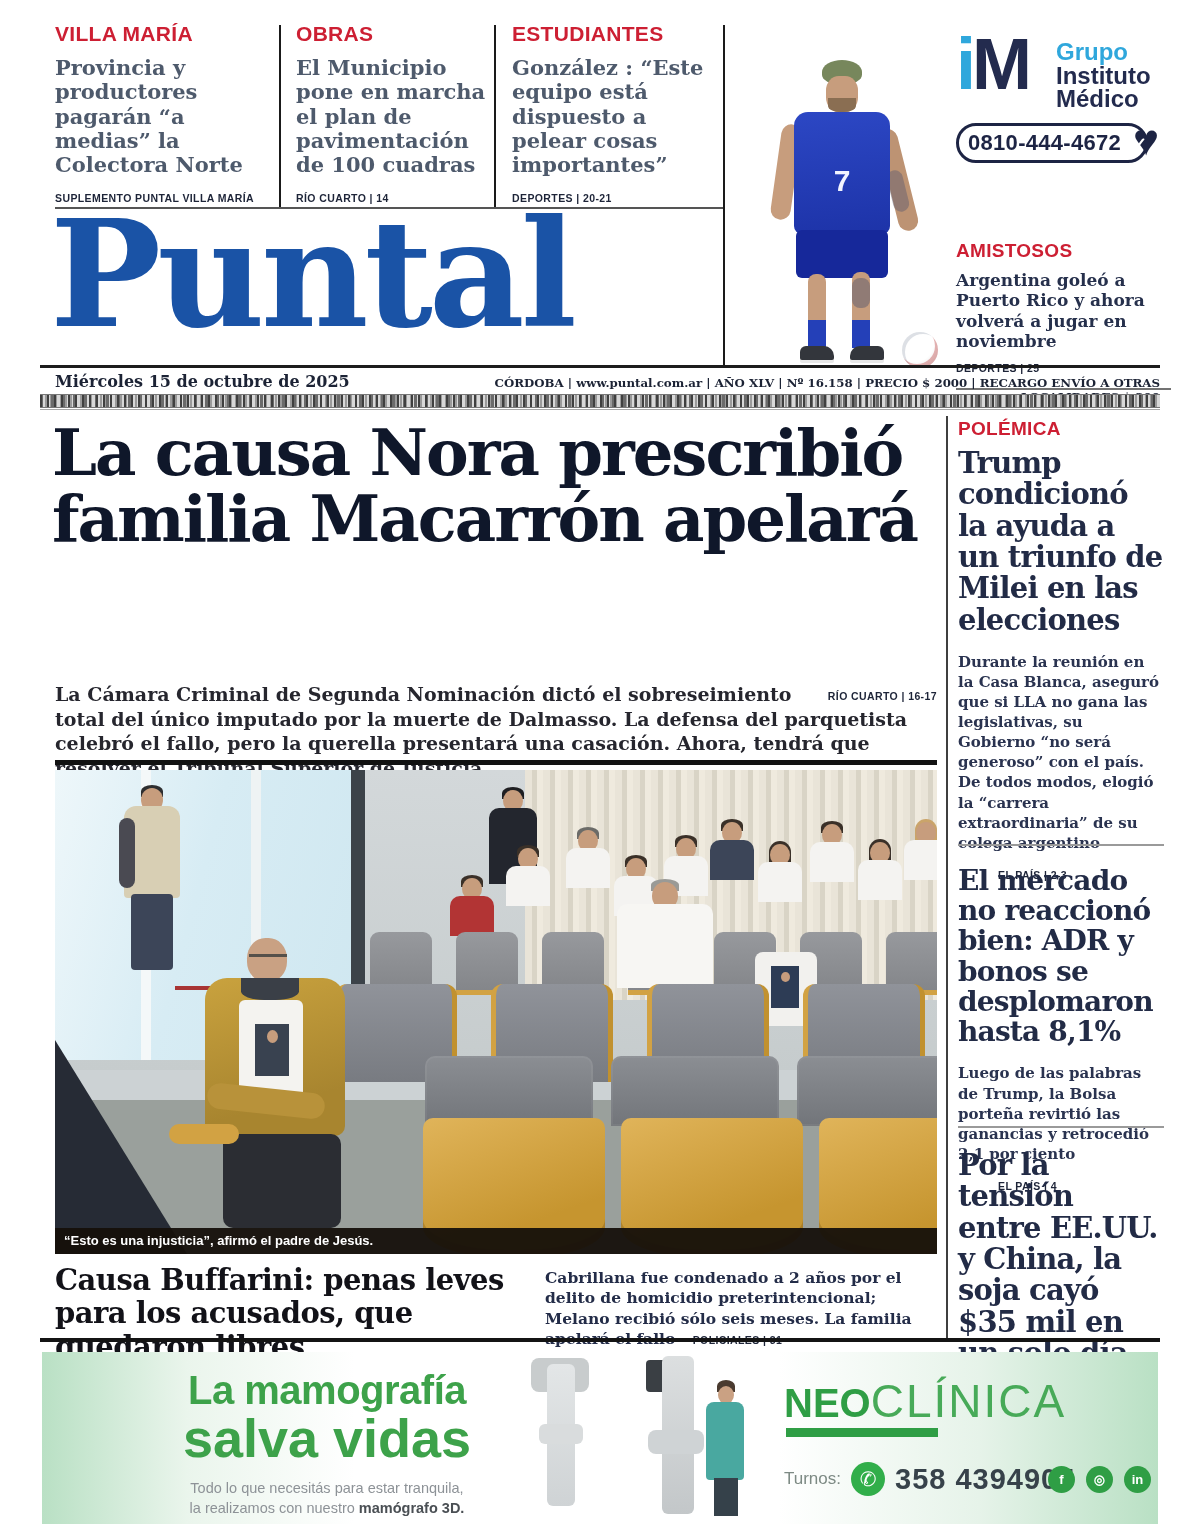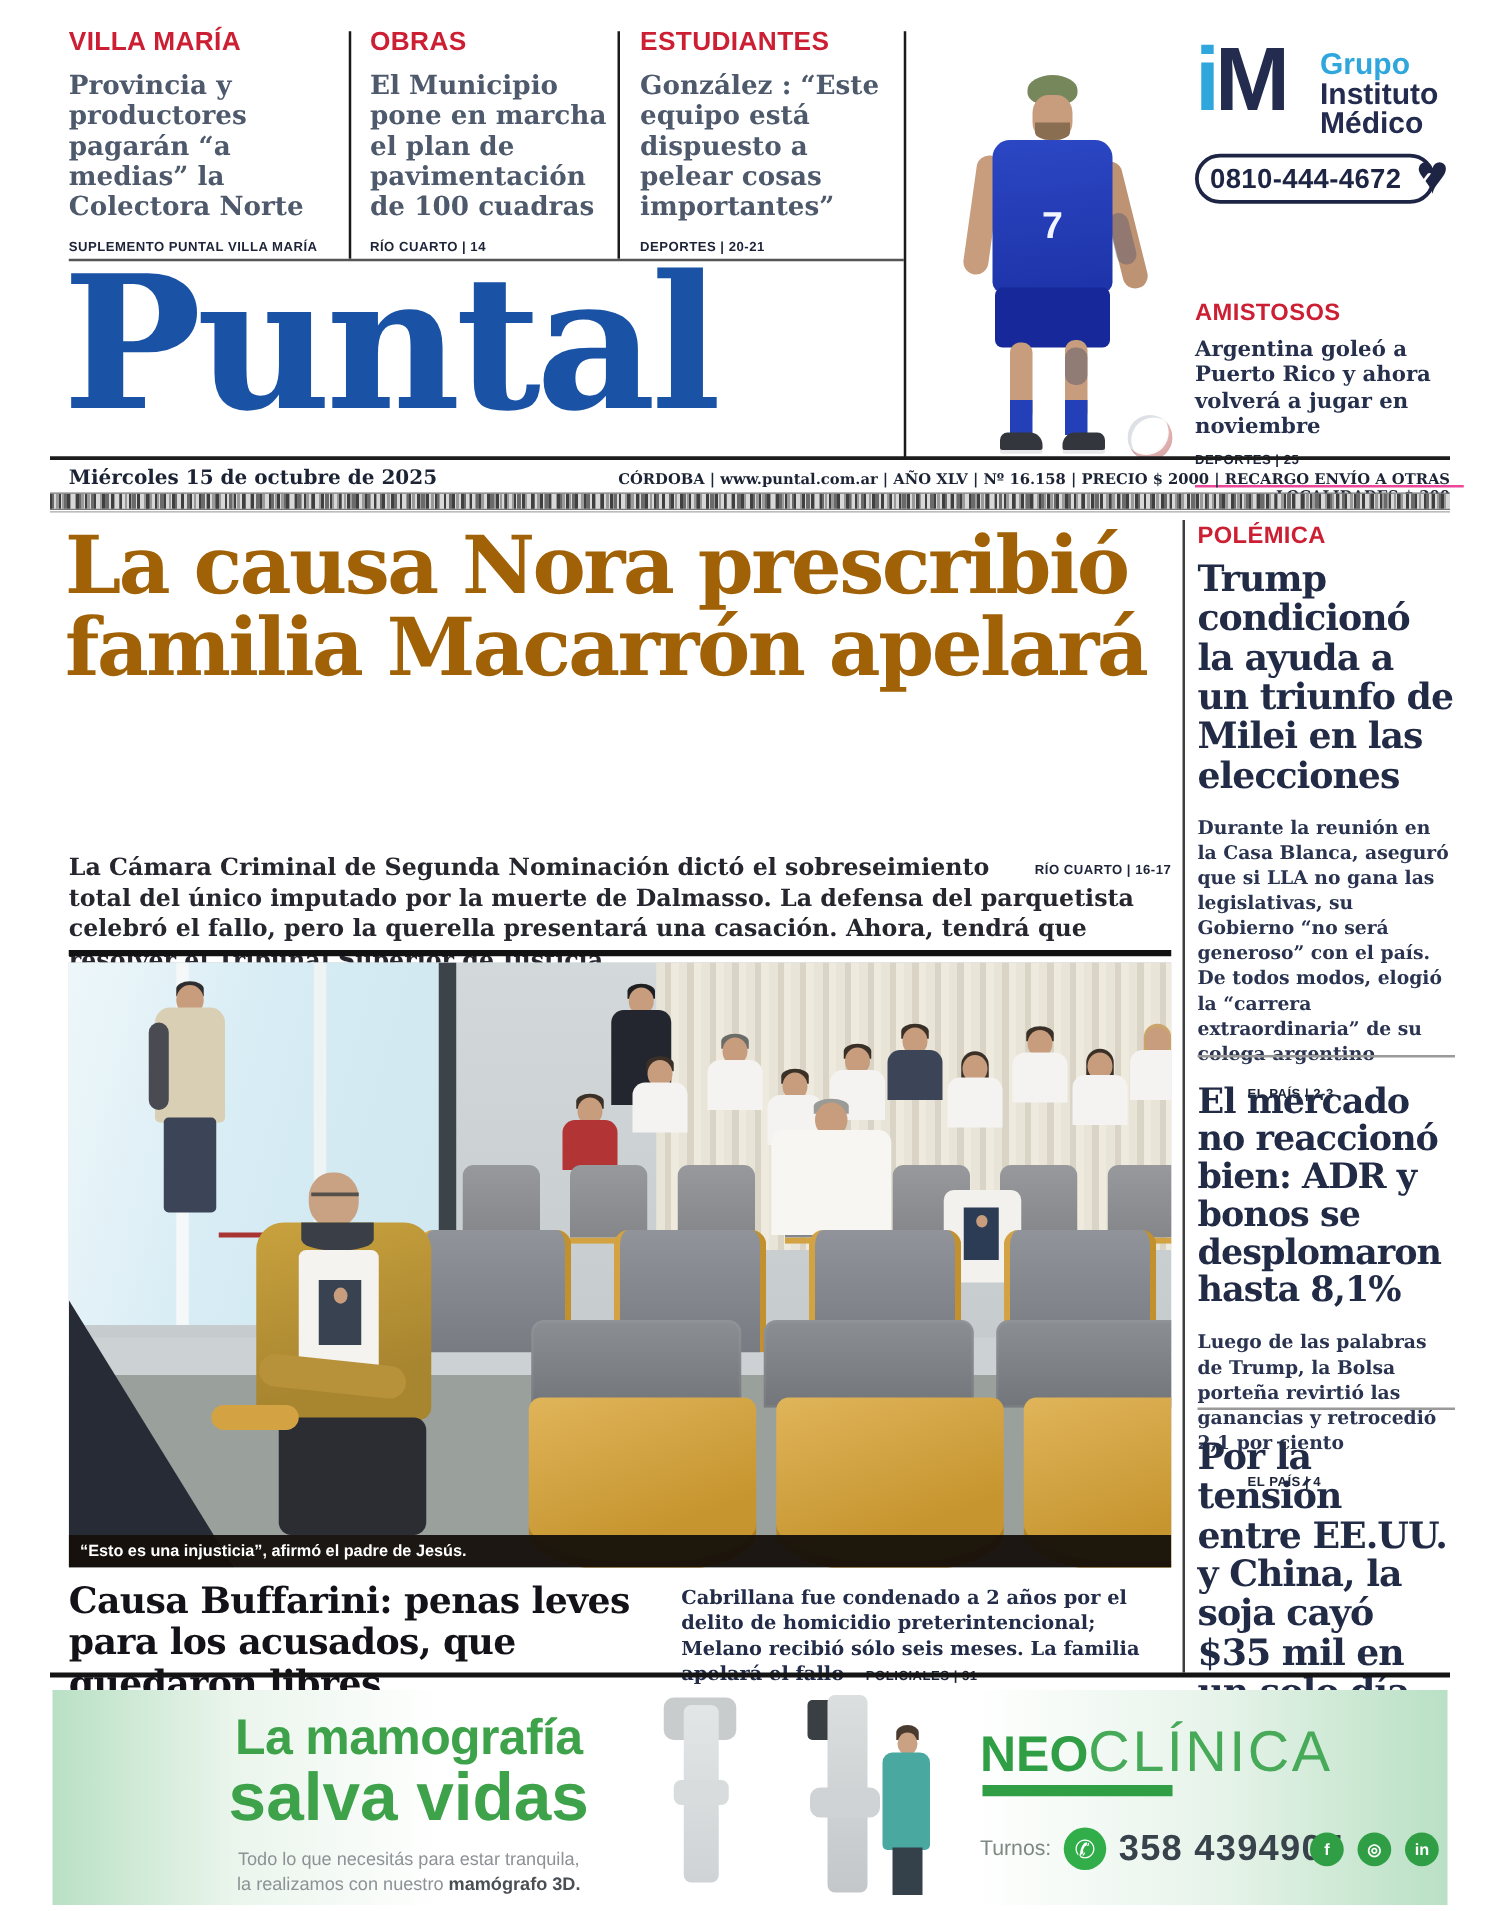--- a/index.html
+++ b/index.html
@@ -62,41 +62,41 @@
   .im-inst{color:#232b4e;font-weight:900;font-size:24px;}
   .im-pill{position:relative;margin-top:12px;width:186px;height:34px;border:3px solid #1d2444;
            border-radius:20px;display:flex;align-items:center;background:#fff;}
   .im-phone{font-size:22px;font-weight:900;color:#1d2444;padding-left:9px;letter-spacing:.3px;}
   .im-heart{position:absolute;right:-14px;top:-8px;font-size:44px;color:#1d2444;line-height:1;}
   .im-check{position:absolute;right:-2px;top:8px;font-size:16px;font-weight:900;color:#ffffff;}
 
   
   .masthead{left:50px;top:200px;font-family:"DejaVu Serif",serif;font-weight:900;
             font-size:148px;line-height:1;color:#1a53a6;letter-spacing:-4px;}
-  .amistosos{left:956px;top:240px;width:215px;padding-bottom:14px;border-bottom:2px solid #ec4899;}
+  .amistosos{left:956px;top:240px;width:215px;padding-bottom:14px;border-bottom:2px solid #737373;}
   .am-h{font-family:"DejaVu Serif",serif;font-weight:700;font-size:17px;line-height:1.2;
         color:#26304c;margin-top:8px;}
   .amistosos .sec-tag{display:block;margin-top:10px;}
 
   
   .folio-topline{left:40px;top:365px;width:1120px;height:3px;background:#1c1c1c;}
   .folio-date{left:55px;top:372px;font-family:"DejaVu Serif",serif;font-weight:700;
               font-size:16px;color:#1c2335;}
   .folio-info{left:470px;top:376px;width:690px;text-align:right;font-family:"DejaVu Serif",serif;
               font-weight:700;font-size:11.8px;color:#1c2335;}
   .barcode{left:40px;top:394px;width:1120px;height:12px;border-top:1px solid #777;border-bottom:1px solid #777;
     background:
       repeating-linear-gradient(90deg,#3f3f3f 0 2px,transparent 2px 7px),
       repeating-linear-gradient(90deg,#6a6a6a 0 3px,transparent 3px 11px),
       repeating-linear-gradient(90deg,#9a9a9a 0 2px,#d8d8d8 2px 5px);}
   .folio-botline{left:40px;top:409px;width:1120px;height:1px;background:#a7a7a7;}
 
   
   .lead-h{left:52px;top:420px;width:895px;font-family:"DejaVu Serif",serif;font-weight:700;
-          font-size:64px;line-height:1.03;color:#a16207;letter-spacing:-2px;}
+          font-size:64px;line-height:1.03;color:#0f172a;letter-spacing:-2px;}
   .lead-h span{display:block;white-space:nowrap;}
   .deck{left:55px;top:682px;width:882px;font-family:"DejaVu Serif",serif;font-weight:700;
         font-size:19px;line-height:1.3;color:#26262e;}
   .deck .sec-tag{float:right;margin-top:8px;}
   .lead-bar{left:55px;top:760px;width:882px;height:5px;background:#121212;}
 
   
   .photo{left:55px;top:770px;width:882px;height:484px;overflow:hidden;background:#ccd2d4;}
   .ph-wall{left:0;top:0;width:882px;height:300px;background:linear-gradient(#d3d8da,#c6cccd);}
   .ph-curtain{left:470px;top:0;width:412px;height:230px;

